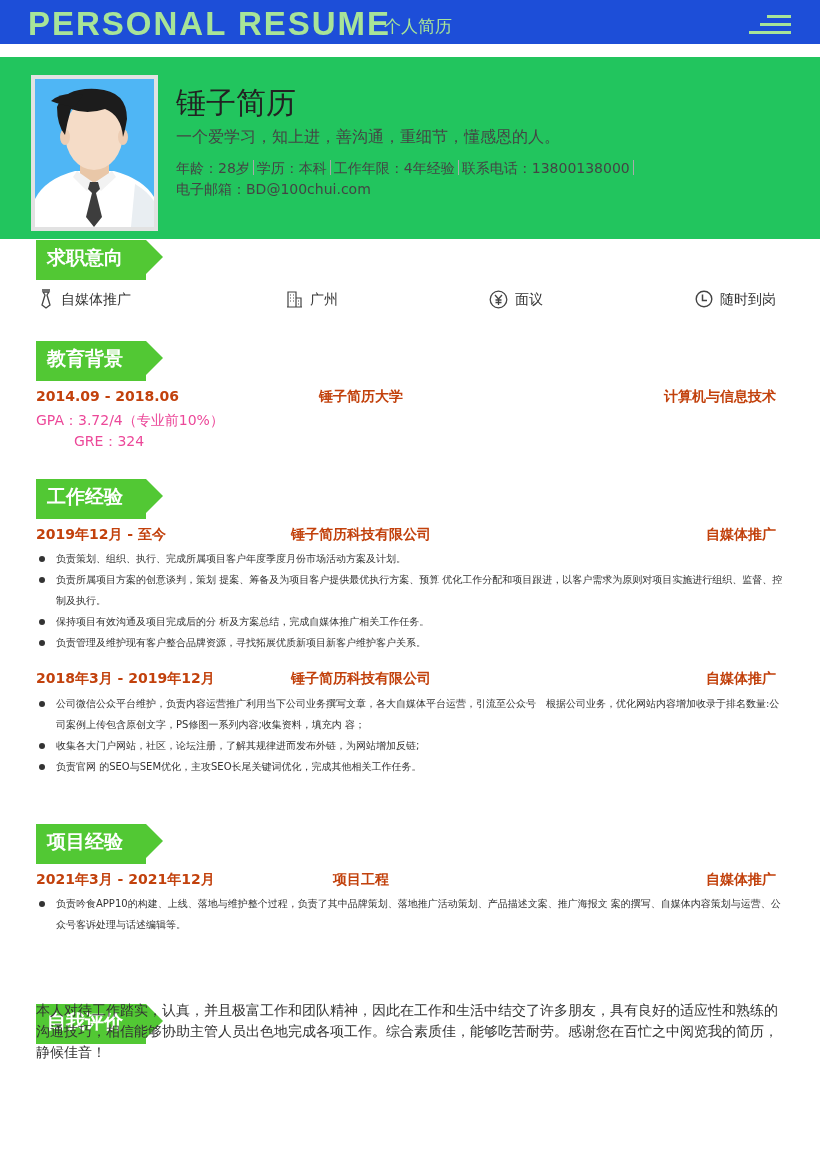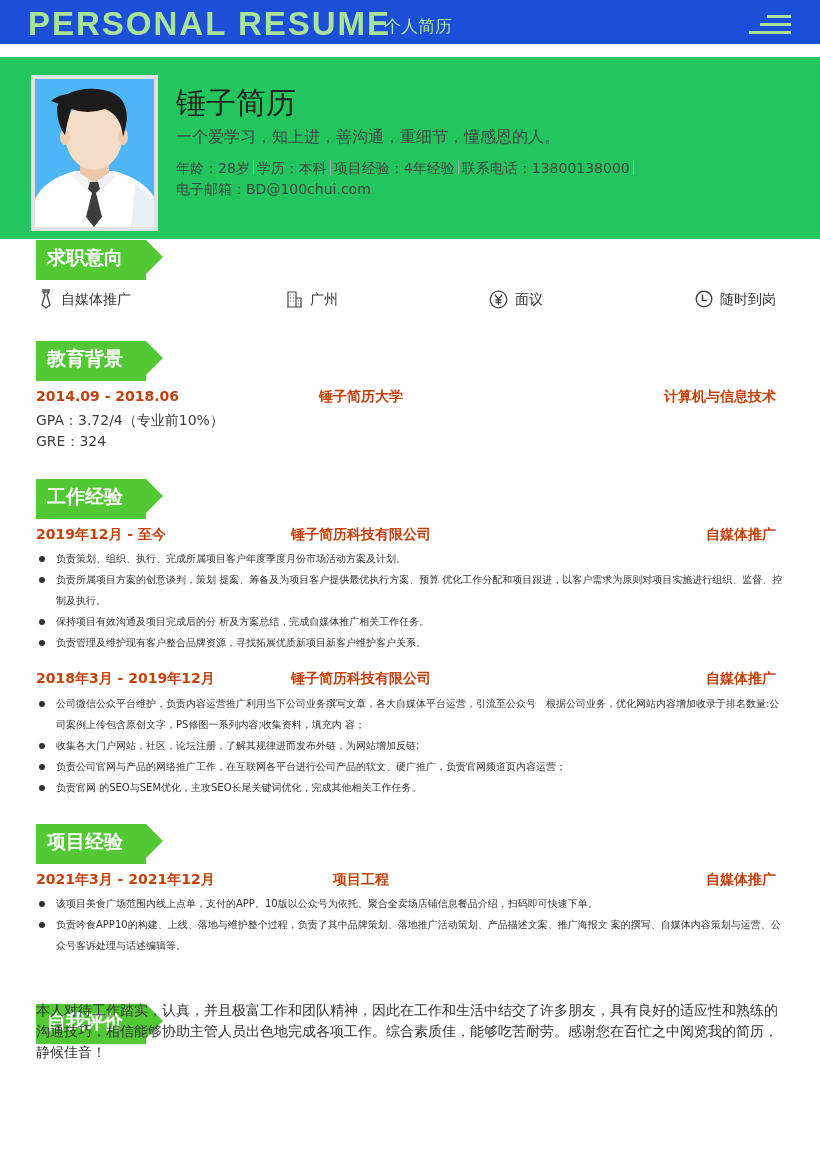--- a/index.html
+++ b/index.html
@@ -33,21 +33,21 @@
 
   
   .intent-item { position: absolute; top: 289px; font-size: 14px; color: #333; line-height: 20px; display: flex; align-items: center; }
   .intent-item svg { margin-right: 7px; }
 
   .row { position: absolute; left: 36px; width: 740px; font-size: 14px; font-weight: bold; color: #c2410c; line-height: 20px; height: 20px; }
   .row .c1 { position: absolute; left: 0; top: 0; }
   .row .c2 { position: absolute; top: 0; }
   .row .c3 { position: absolute; right: 0; top: 0; }
 
-  .plain { position: absolute; left: 36px; font-size: 14px; color: #404040; line-height: 21px; }
+  .plain { position: absolute; left: 36px; font-size: 14px; color: #ec4899; line-height: 21px; }
 
   ul.bullets { position: absolute; left: 36px; width: 750px; list-style: none; font-size: 10px; color: #333; line-height: 21px; }
   ul.bullets li { position: relative; padding-left: 20px; }
   ul.bullets li::before { content: ""; position: absolute; left: 3px; top: 8px; width: 6px; height: 6px; border-radius: 50%; background: #333; }
 
   .para { position: absolute; left: 36px; top: 1000px; width: 748px; font-size: 14px; color: #333; line-height: 21px; }
 </style>
 </head>
 <body>
 
@@ -83,21 +83,21 @@
         <ellipse cx="88" cy="58" rx="5" ry="8" fill="#edcdb3"></ellipse>
 
         <path d="M22 28 Q30 8 62 10 Q92 12 92 40 Q90 52 88 58 Q86 36 70 30 Q52 36 36 30 Q32 44 30 56 Q22 46 22 28 Z" fill="#1c1c1c"></path>
         <path d="M16 22 Q28 12 48 16 L40 28 Q26 26 16 22 Z" fill="#1c1c1c"></path>
       </svg>
     </div>
   </div>
   <div class="name">锤子简历</div>
   <div class="motto">一个爱学习，知上进，善沟通，重细节，懂感恩的人。</div>
   <div class="info-line">
-    <span>年龄：28岁</span><span class="sep"></span><span>学历：本科</span><span class="sep"></span><span>项目经验：4年经验</span><span class="sep"></span><span>联系电话：13800138000</span><span class="sep"></span>
+    <span>年龄：28岁</span><span class="sep"></span><span>学历：本科</span><span class="sep"></span><span>工作年限：4年经验</span><span class="sep"></span><span>联系电话：13800138000</span><span class="sep"></span>
   </div>
   <div class="email-line">电子邮箱：BD@100chui.com</div>
 </div>
 
 <div class="section-tag" style="top:240px;">
   <div class="tag-body">求职意向</div>
   <div class="tag-arrow"></div>
 </div>
 
 <div class="intent-item" style="left:38px;">
@@ -131,21 +131,21 @@
 <div class="section-tag" style="top:341px;">
   <div class="tag-body">教育背景</div>
   <div class="tag-arrow"></div>
 </div>
 <div class="row" style="top:386px;">
   <span class="c1">2014.09 - 2018.06</span>
   <span class="c2" style="left:283px;">锤子简历大学</span>
   <span class="c3">计算机与信息技术</span>
 </div>
 <div class="plain" style="top:410px;">GPA：3.72/4（专业前10%）</div>
-<div class="plain" style="top:431px;">GRE：324</div>
+<div class="plain" style="top:431px;margin-left:38px;">GRE：324</div>
 
 <div class="section-tag" style="top:479px;">
   <div class="tag-body">工作经验</div>
   <div class="tag-arrow"></div>
 </div>
 <div class="row" style="top:524px;">
   <span class="c1">2019年12月 - 至今</span>
   <span class="c2" style="left:255px;">锤子简历科技有限公司</span>
   <span class="c3">自媒体推广</span>
 </div>
@@ -157,35 +157,33 @@
 </ul>
 
 <div class="row" style="top:668px;">
   <span class="c1">2018年3月 - 2019年12月</span>
   <span class="c2" style="left:255px;">锤子简历科技有限公司</span>
   <span class="c3">自媒体推广</span>
 </div>
 <ul class="bullets" style="top:693px;">
   <li>公司微信公众平台维护，负责内容运营推广利用当下公司业务撰写文章，各大自媒体平台运营，引流至公众号　根据公司业务，优化网站内容增加收录于排名数量:公司案例上传包含原创文字，PS修图一系列内容;收集资料，填充内 容；</li>
   <li>收集各大门户网站，社区，论坛注册，了解其规律进而发布外链，为网站增加反链;</li>
-  <li>负责公司官网与产品的网络推广工作，在互联网各平台进行公司产品的软文、硬广推广，负责官网频道页内容运营；</li>
   <li>负责官网 的SEO与SEM优化，主攻SEO长尾关键词优化，完成其他相关工作任务。</li>
 </ul>
 
 <div class="section-tag" style="top:824px;">
   <div class="tag-body">项目经验</div>
   <div class="tag-arrow"></div>
 </div>
 <div class="row" style="top:869px;">
   <span class="c1">2021年3月 - 2021年12月</span>
   <span class="c2" style="left:297px;">项目工程</span>
   <span class="c3">自媒体推广</span>
 </div>
 <ul class="bullets" style="top:893px;">
-  <li>该项目美食广场范围内线上点单，支付的APP。10版以公众号为依托、聚合全卖场店铺信息餐品介绍，扫码即可快速下单。</li>
   <li>负责吟食APP10的构建、上线、落地与维护整个过程，负责了其中品牌策划、落地推广活动策划、产品描述文案、推广海报文 案的撰写、自媒体内容策划与运营、公众号客诉处理与话述编辑等。</li>
 </ul>
 
 <div class="section-tag" style="top:1004px;">
   <div class="tag-body">自我评价</div>
   <div class="tag-arrow"></div>
 </div>
 <div class="para">本人对待工作踏实，认真，并且极富工作和团队精神，因此在工作和生活中结交了许多朋友，具有良好的适应性和熟练的沟通技巧，相信能够协助主管人员出色地完成各项工作。综合素质佳，能够吃苦耐劳。感谢您在百忙之中阅览我的简历，静候佳音！</div>
 
 </body></html>

